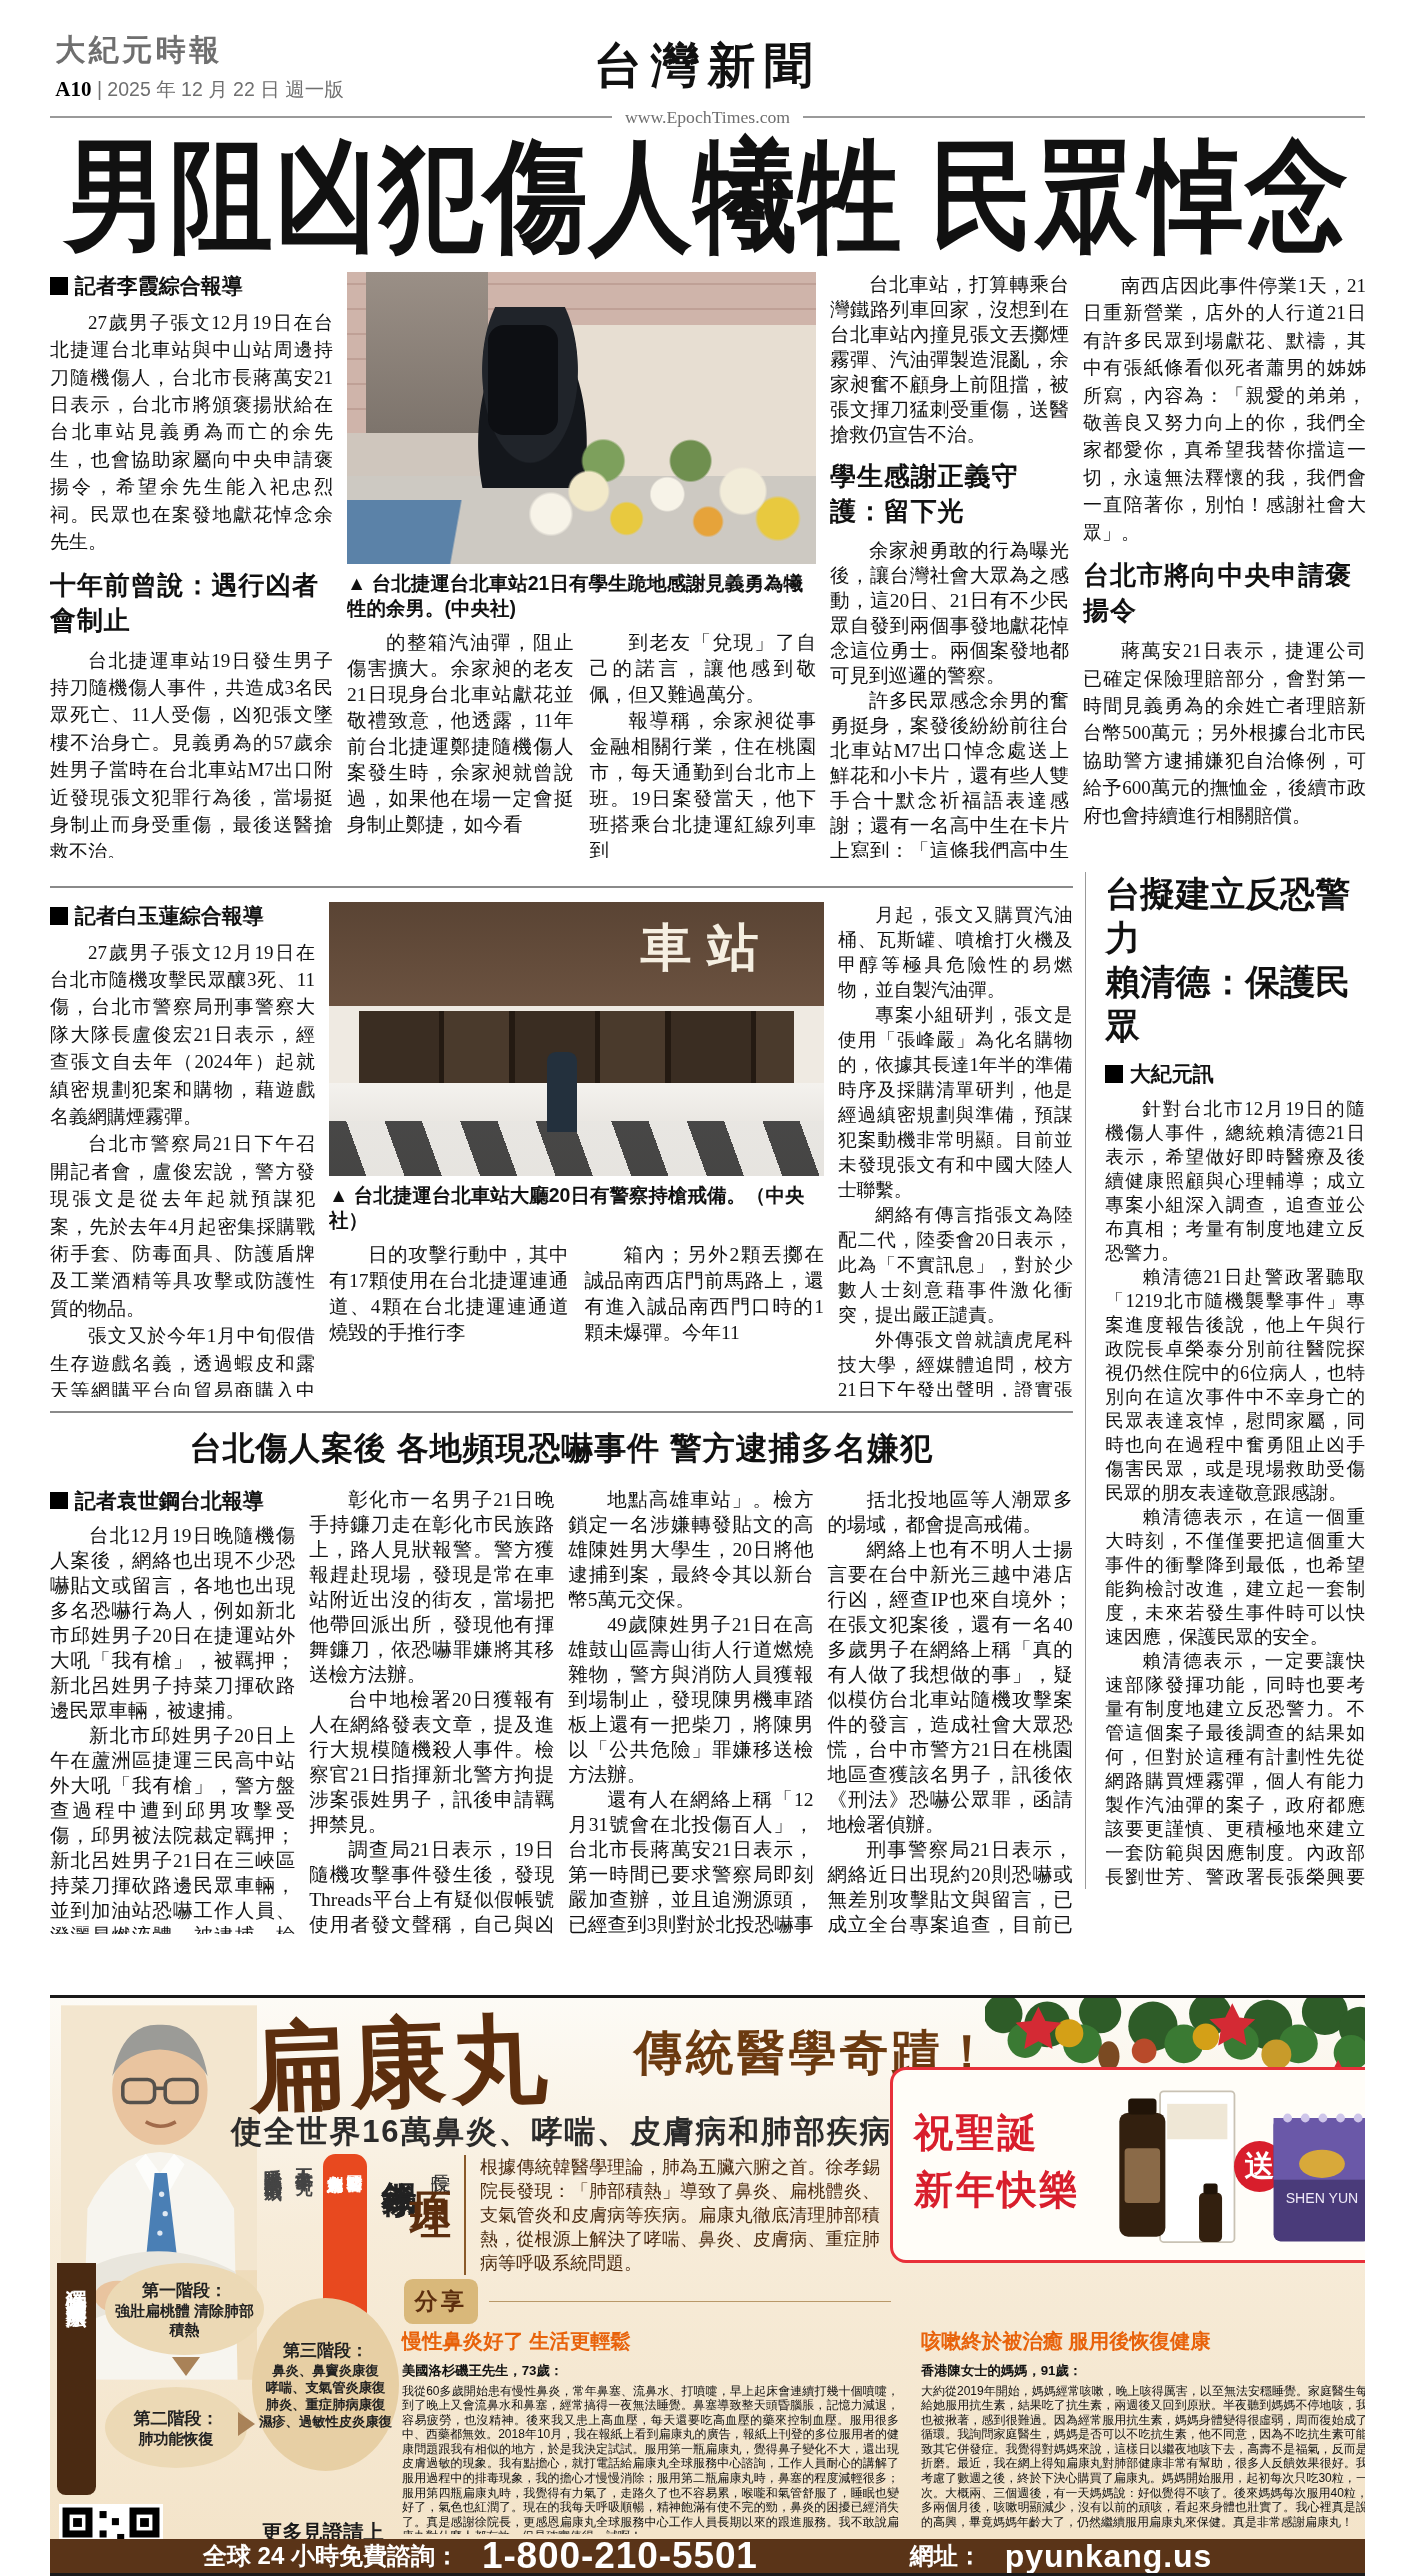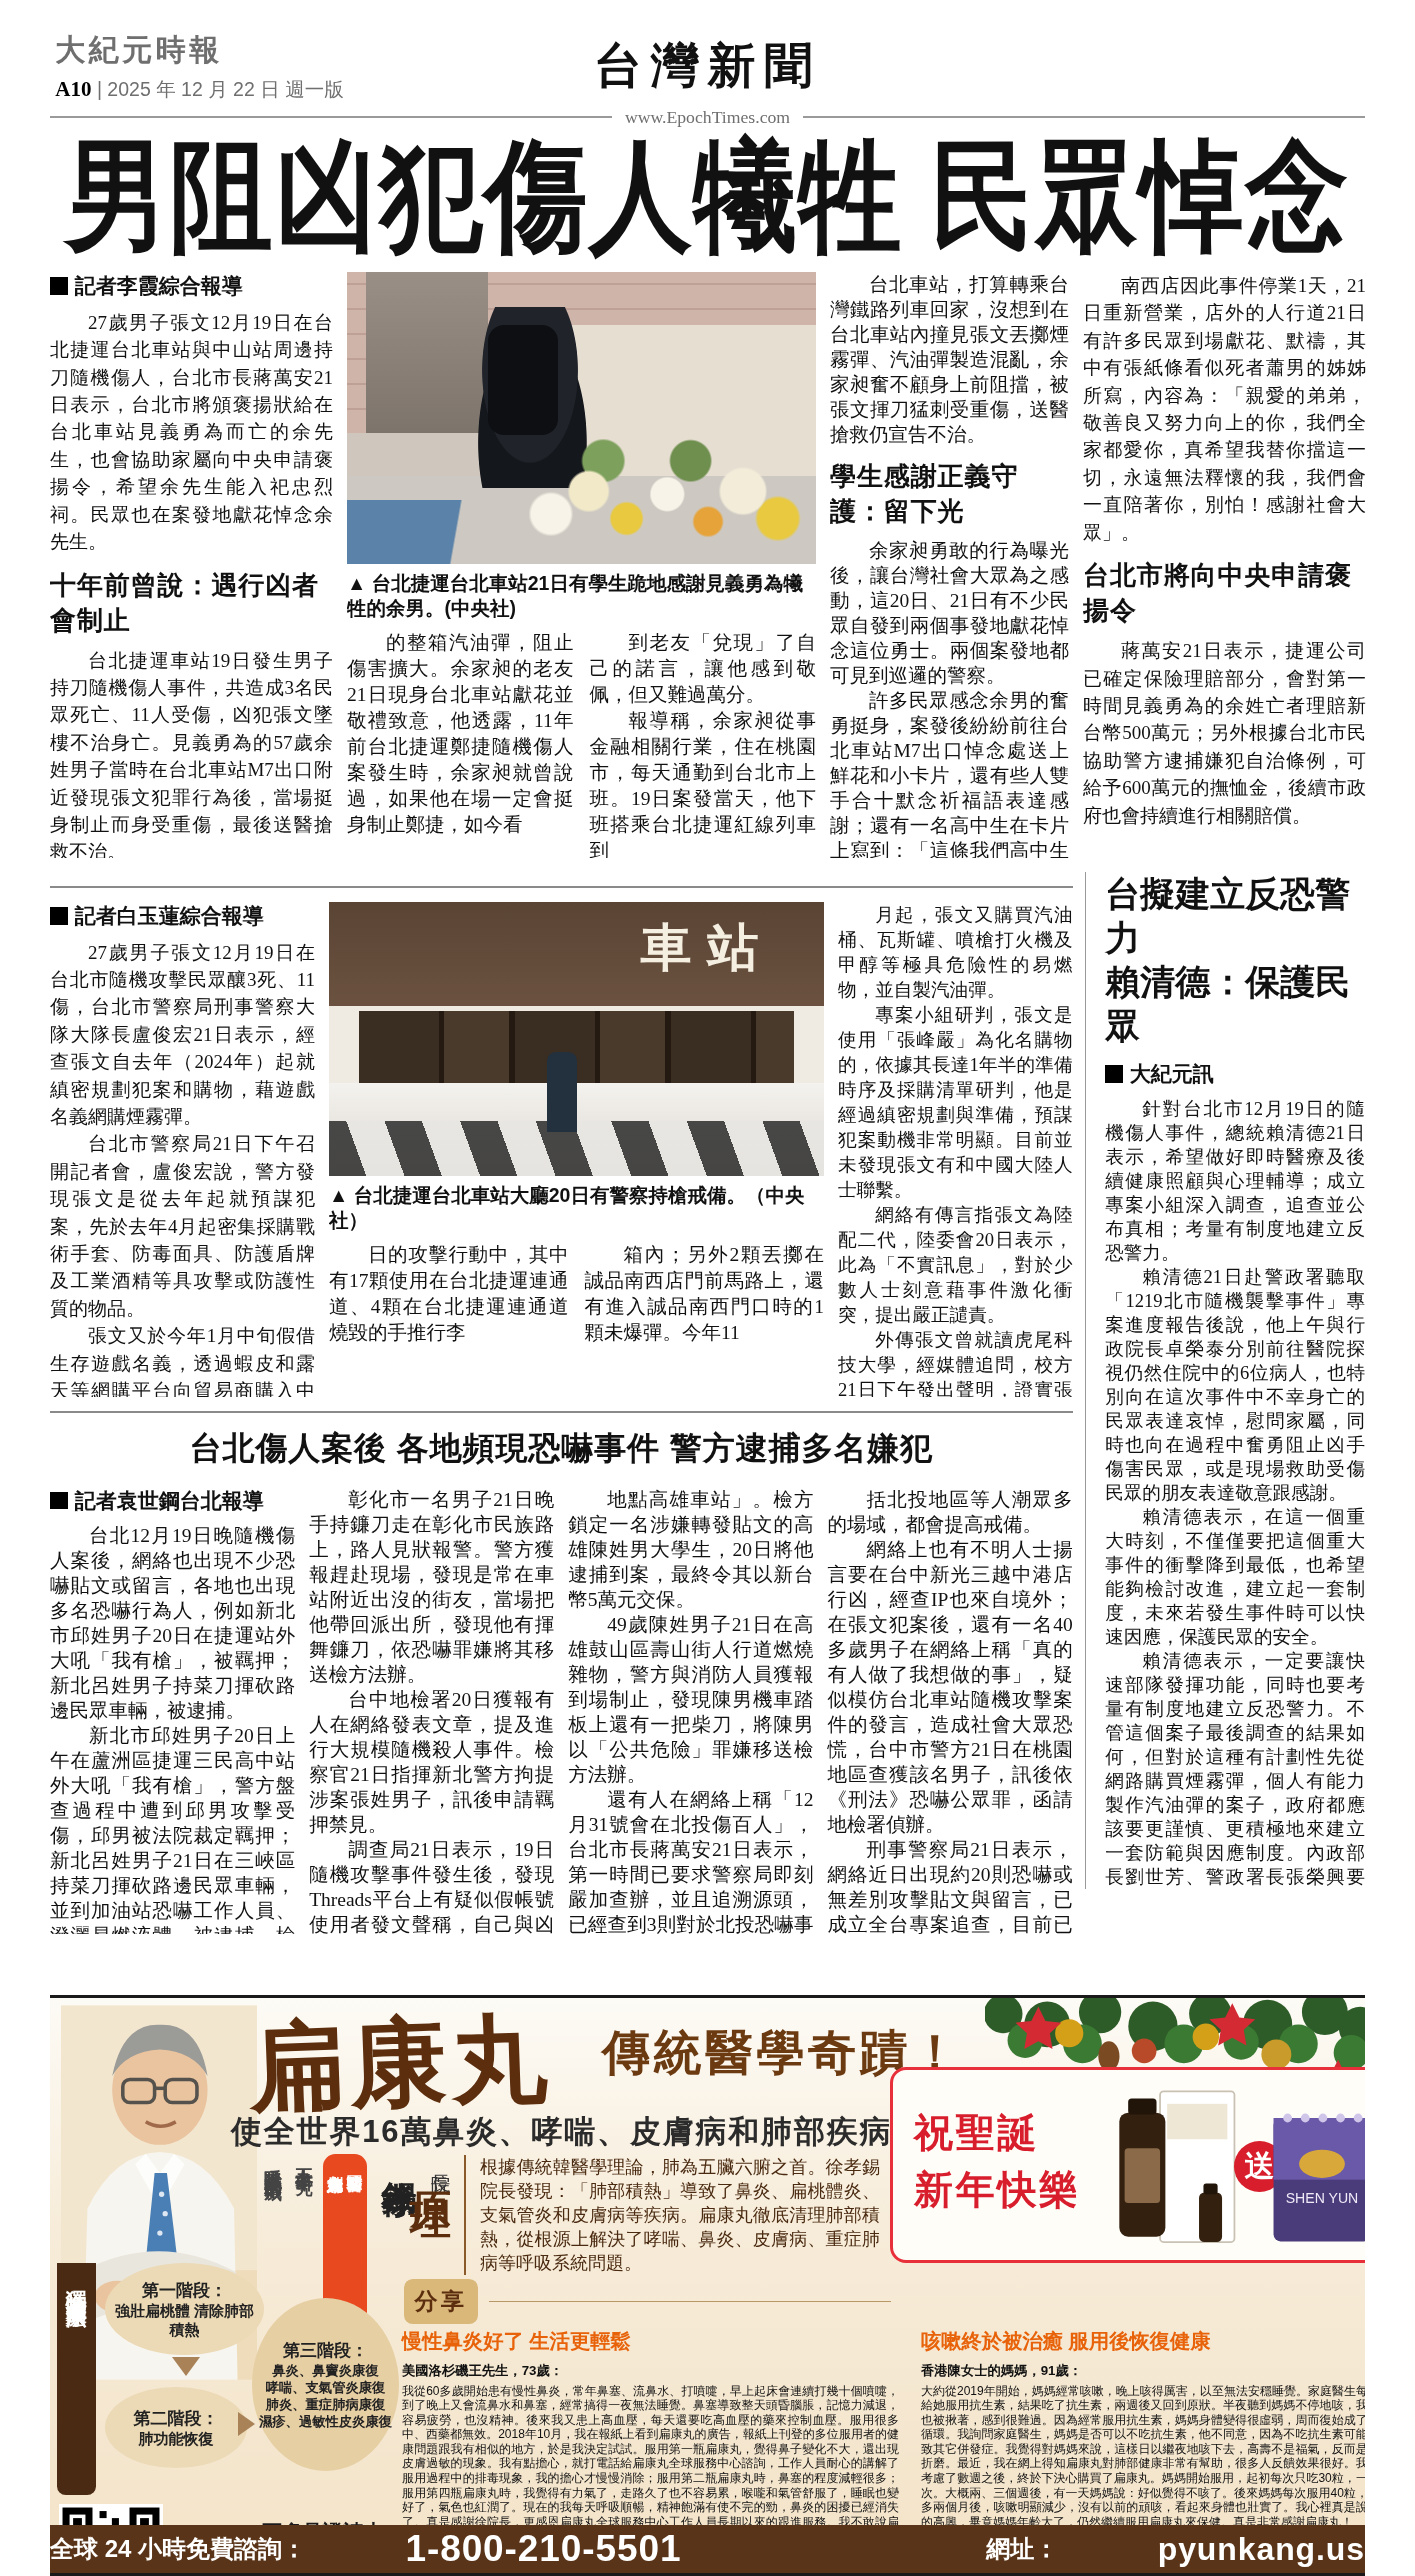--- a/index.html
+++ b/index.html
@@ -85,21 +85,21 @@
   .art3 p.body{font-size:19.5px;line-height:25px;}
 
   .sidebar{width:283px;border-left:1.8px solid #999;margin-left:12px;padding-left:19.5px;overflow:hidden;height:1017px;}
   .sb-head{font-family:var(--sans);font-weight:900;font-size:35px;line-height:44px;margin-bottom:12.4px;}
   .sidebar p.body{font-size:18.6px;line-height:24px;}
 
   
   .ad{position:absolute;left:50px;right:50px;top:1995px;height:581px;border-top:3.5px solid #1a1a1a;border-bottom:3.5px solid #1a1a1a;
       background:linear-gradient(180deg,#fdfbf6 0%,#f7ecd9 40%,#f3e3c8 100%);overflow:hidden;}
   .ad-brand{position:absolute;left:199px;top:1.8px;font-family:var(--serif);font-weight:900;font-size:96px;color:#5c2e0e;letter-spacing:5.3px;transform:rotate(-2deg);}
-  .ad-slogan{position:absolute;left:552px;top:23px;font-family:var(--serif);font-weight:900;font-size:48px;color:#6b3a10;letter-spacing:3.5px;}
+  .ad-slogan{position:absolute;left:584px;top:23px;font-family:var(--serif);font-weight:900;font-size:48px;color:#6b3a10;letter-spacing:3.5px;}
   .ad-sub{position:absolute;left:181px;top:113px;font-family:var(--sans);font-weight:900;font-size:31px;color:#2b2b2b;letter-spacing:1.8px;}
   .ad-doctor{position:absolute;left:10.6px;top:7px;width:196px;height:375px;}
   .vert{writing-mode:vertical-rl;text-orientation:upright;}
   .ad-vlabels{position:absolute;left:211px;top:156px;height:195px;display:flex;gap:7px;}
   .vl1{font-family:var(--sans);font-weight:bold;font-size:17.7px;color:#444;letter-spacing:1.8px;}
   .vl-badge{background:#e8491f;color:#fff;border-radius:12.4px;padding:8.8px 3.5px;font-family:var(--sans);font-weight:bold;font-size:16px;line-height:1.1;display:flex;gap:1.8px;}
   .vl-name{font-family:var(--serif);font-weight:900;font-size:35px;color:#222;}
   .vl-title{font-family:var(--sans);font-size:19.5px;color:#333;margin-top:5.3px;}
   .ad-principle-label{position:absolute;left:354px;top:161px;font-family:var(--serif);font-weight:900;font-size:41px;color:#5c2e0e;letter-spacing:7px;}
   .ad-principle{position:absolute;left:414px;top:157px;width:416px;border-left:2.7px solid #8a5a2a;padding-left:14px;font-size:18px;line-height:24px;color:#4a2a10;text-align:justify;}
@@ -124,21 +124,21 @@
   .stage b{font-size:17px;}
   .stage span{font-size:15px;line-height:18.6px;font-weight:bold;}
   .st1{left:55px;top:0;width:159px;height:92px;}
   .st2{left:55px;top:124px;width:142px;height:81px;}
   .st3{left:202px;top:35px;width:147px;height:173px;background:#e7cfa4;}
   .st3 span{font-size:13.3px;line-height:17px;}
   .arrow-d{position:absolute;left:122px;top:94px;width:0;height:0;border:14px solid transparent;border-top:19.5px solid #a98258;}
   .arrow-r{position:absolute;left:188px;top:149px;width:0;height:0;border:12.4px solid transparent;border-left:17.7px solid #a98258;}
   .qr{position:absolute;left:8.8px;top:241px;}
   .more-link{position:absolute;left:212px;top:255px;font-family:var(--sans);font-weight:900;font-size:20.3px;color:#1a1a1a;}
-  .ad-bar{position:absolute;left:0;right:0;bottom:0;height:48px;background:#5a3418;color:#fff;display:flex;align-items:center;justify-content:space-between;gap:23px;font-family:var(--sans);}
+  .ad-bar{position:absolute;left:0;right:0;bottom:0;height:34px;background:#5a3418;color:#fff;display:flex;align-items:center;justify-content:center;gap:23px;font-family:var(--sans);}
   .bar-label{font-size:24px;font-weight:bold;}
   .bar-phone{font-size:37px;font-weight:900;letter-spacing:0.9px;}
   .bar-web{font-size:32px;font-weight:900;letter-spacing:0.9px;}
   .bar-gap{width:106px;}
 </style>
 </head>
 <body>
 
 <div class="page">
 

